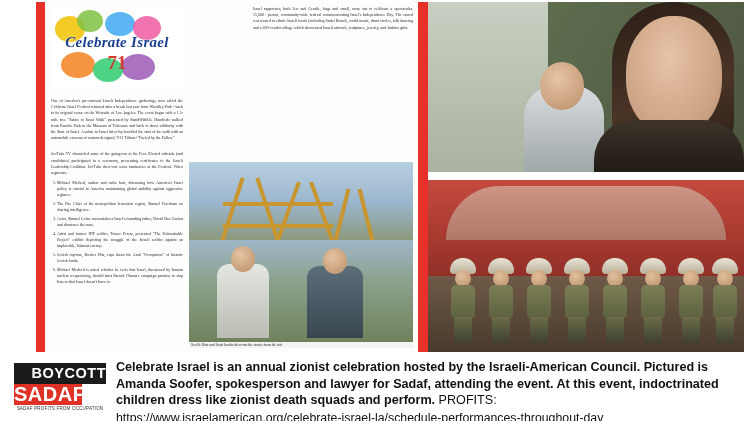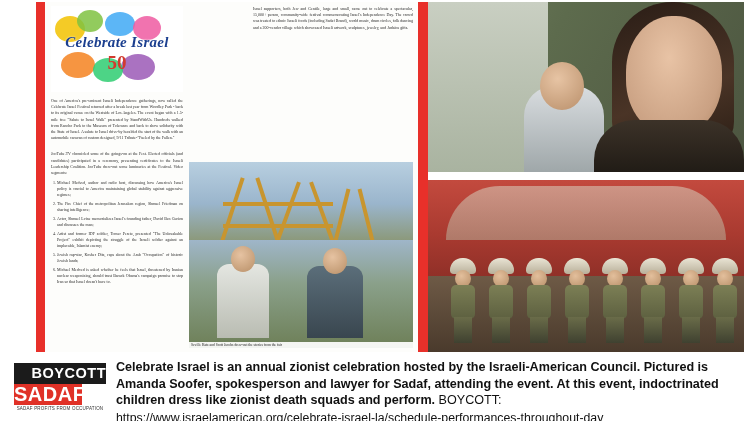--- a/index.html
+++ b/index.html
@@ -347,21 +347,21 @@
       <div class="scan-col-left">
         <div class="logo-box">
           <span class="logo-splat" style="left:4px;top:10px;width:30px;height:26px;background:#f2c200;"></span>
           <span class="logo-splat" style="left:26px;top:4px;width:26px;height:22px;background:#7fc241;"></span>
           <span class="logo-splat" style="left:54px;top:6px;width:30px;height:24px;background:#3fa9f5;"></span>
           <span class="logo-splat" style="left:82px;top:10px;width:28px;height:24px;background:#ef5ba1;"></span>
           <span class="logo-splat" style="left:10px;top:46px;width:34px;height:26px;background:#f58220;"></span>
           <span class="logo-splat" style="left:70px;top:48px;width:34px;height:26px;background:#9b59b6;"></span>
           <span class="logo-splat" style="left:42px;top:52px;width:30px;height:24px;background:#2ecc71;"></span>
           <div class="logo-text">Celebrate Israel</div>
-          <div class="logo-num">50</div>
+          <div class="logo-num">71</div>
         </div>
         <div class="scan-body" style="margin-top:6px;">
           <p class="scan-p">One of America's pre-eminent Israeli Independence gatherings, now called the Celebrate Israel Festival returned after a break last year from Woodley Park - back to its original venue on the Westside of Los Angeles. The event began with a 1.5-mile free "Salute to Israel Walk" presented by StandWithUs. Hundreds walked from Rancho Park to the Museum of Tolerance and back to show solidarity with the State of Israel. A salute to Israel drive-by heralded the start of the walk with an automobile caravan of custom designed, 9/11 Tribute-"Fueled by the Fallen."</p>
           <p class="scan-p" style="margin-top:10px;">JooTube.TV chronicled some of the goings-on at the Fest. Elected officials (and candidates) participated in a ceremony, presenting certificates to the Israeli Leadership Coalition. JooTube drew-out some luminaries at the Festival. Video segments:</p>
         </div>
         <ol class="list-num">
           <li>Michael Medved, author and radio host, discussing how America's Israel policy is crucial to America maintaining global stability against aggressive regimes;</li>
           <li>The Fire Chief of the metropolitan Jerusalem region, Shmuel Friedman on sharing intelligence;</li>
           <li>Actor, Shmuel Lvine memorializes Israel's founding father, David Ben Gurion and discusses the man;</li>
           <li>Artist and former IDF soldier, Tomer Peretz, presented "The Unbreakable Project" exhibit depicting the struggle of the Israeli soldier against an implacable, Islamist enemy;</li>
@@ -468,19 +468,19 @@
 
   <div class="caption-area">
 
     <div class="boycott-logo">
       <div class="boycott-top">BOYCOTT</div>
       <div class="boycott-bot">SADAF</div>
       <div class="boycott-sub">SADAF PROFITS FROM OCCUPATION</div>
     </div>
 
     <div class="caption-text">
-      <b>Celebrate Israel is an annual zionist celebration hosted by the Israeli-American Council. Pictured is Amanda Soofer, spokesperson and lawyer for Sadaf, attending the event.  At this event, indoctrinated children dress like zionist death squads and perform.</b><span class="src-label"> BOYCOTT:</span>
+      <b>Celebrate Israel is an annual zionist celebration hosted by the Israeli-American Council. Pictured is Amanda Soofer, spokesperson and lawyer for Sadaf, attending the event.  At this event, indoctrinated children dress like zionist death squads and perform.</b><span class="src-label"> PROFITS:</span>
       <span class="url">https://www.israelamerican.org/celebrate-israel-la/schedule-performances-throughout-day</span>
     </div>
 
   </div>
 
 </div>
 
 </body></html>

